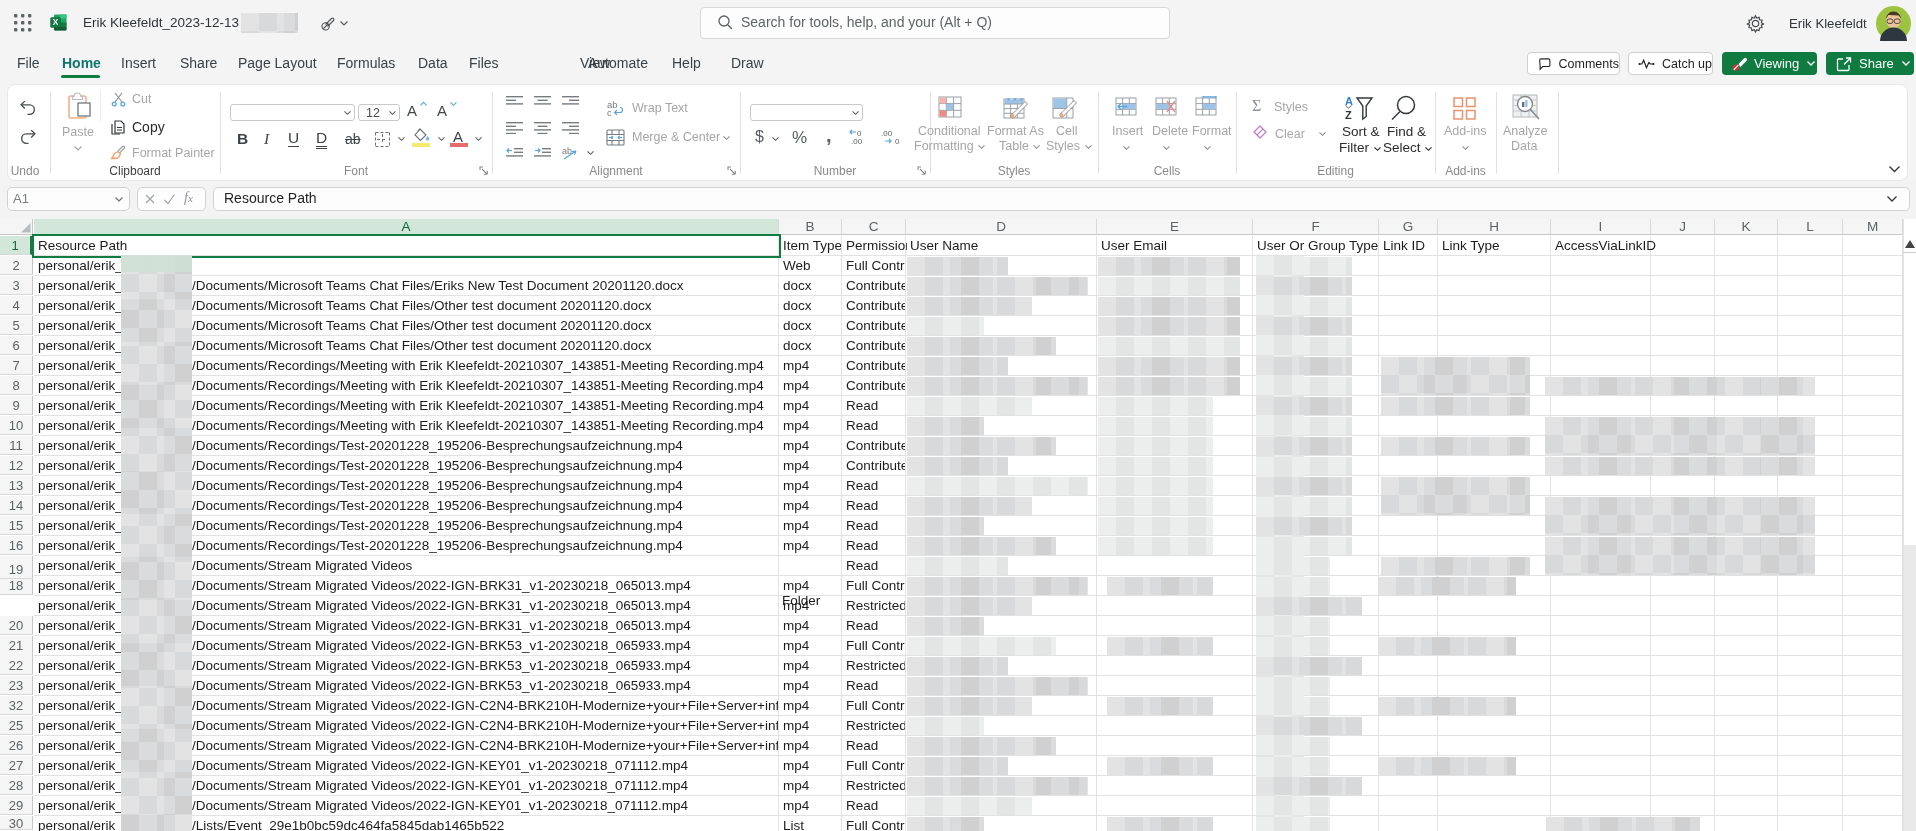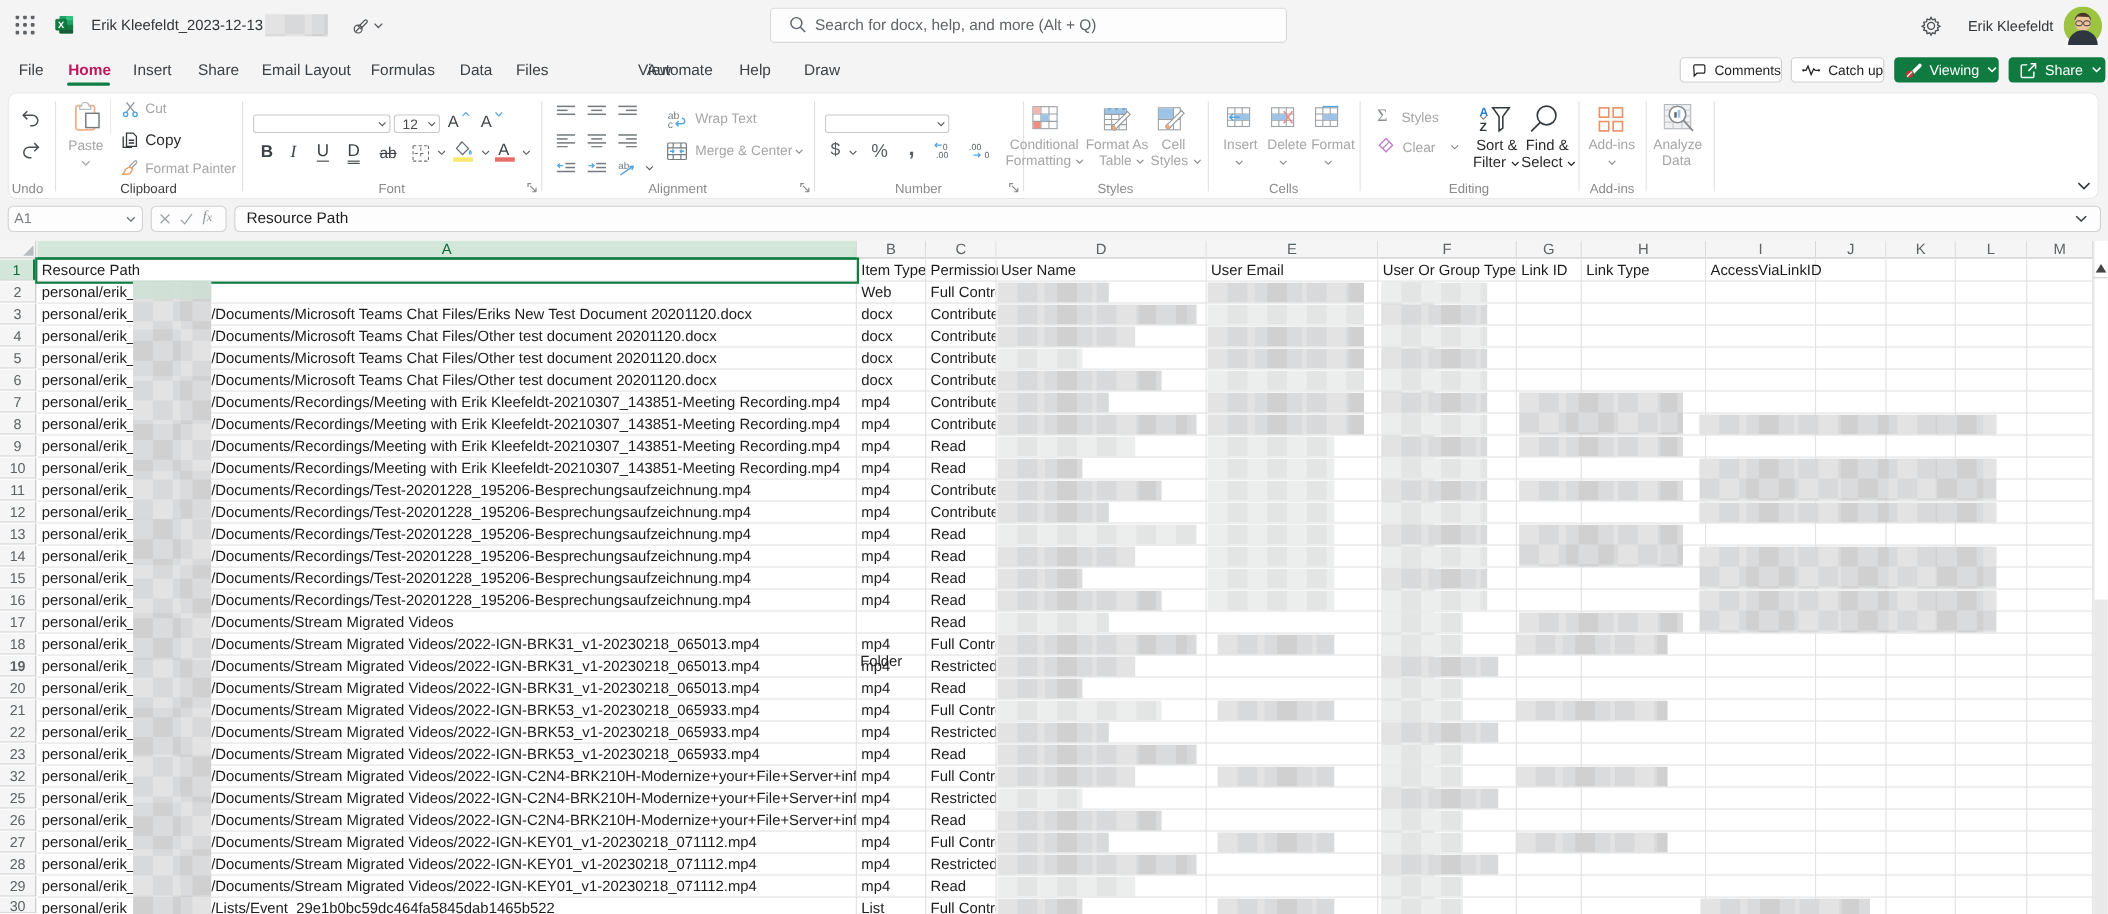--- a/index.html
+++ b/index.html
@@ -58,40 +58,40 @@
       <path d="M3.2 13.9 L8.1 9"></path>
 </svg>
 <svg class="abs" style="left:339px;top:20px" width="10" height="7" viewBox="0 0 10 7" fill="none" stroke="#55595e" stroke-width="1.2">
       <path d="M1.5 1.5 L5 5 L8.5 1.5"></path>
     </svg>
 <div class="abs" style="left:700px;top:7px;width:470px;height:32px;background:#fdfdfd;border:1px solid #d9d9d9;border-radius:4px;"></div>
 <svg class="abs" style="left:717px;top:14px" width="17" height="17" viewBox="0 0 17 17" fill="none" stroke="#5c6166" stroke-width="1.3">
       <circle cx="7" cy="7" r="5"></circle>
       <path d="M10.7 10.7 L15 15"></path>
     </svg>
-<div class="abs" style="left:741px;top:14px;font-size:14px;color:#5f6468;">Search for docx, help, and more (Alt + Q)</div>
+<div class="abs" style="left:741px;top:14px;font-size:14px;color:#5f6468;">Search for tools, help, and your (Alt + Q)</div>
 <svg class="abs" style="left:1746px;top:14px" width="19" height="19" viewBox="0 0 19 19" fill="none" stroke="#484d52" stroke-width="1.2">
 <circle cx="9.5" cy="9.5" r="3.2"></circle>
 <path d="M9.5 1.8 l1.2 2.2 2.4-.7 .5 2.5 2.5 .5 -.7 2.4 2.2 1.2 -2.2 1.2 .7 2.4 -2.5 .5 -.5 2.5 -2.4 -.7 -1.2 2.2 -1.2 -2.2 -2.4 .7 -.5 -2.5 -2.5 -.5 .7 -2.4 -2.2 -1.2 2.2 -1.2 -.7 -2.4 2.5 -.5 .5 -2.5 2.4 .7 z"></path>
 </svg>
 <div class="abs" style="left:1789px;top:16px;font-size:13.2px;color:#32373c;">Erik Kleefeldt</div>
 <svg class="abs" style="left:1876px;top:6px" width="35" height="35" viewBox="0 0 35 35">
 <circle cx="17.5" cy="17.5" r="17.5" fill="#9dc440"></circle>
 <circle cx="17.5" cy="14.5" r="7.5" fill="#edc39c"></circle>
 <path d="M10 13 a7.5 7.5 0 0 1 15 0 l-2.2-3.5 -10.5-.4 z" fill="#4a3728"></path>
 <rect x="11" y="13" width="6" height="4.4" rx="2" fill="none" stroke="#3a3a3a" stroke-width=".9"></rect>
 <rect x="18.2" y="13" width="6" height="4.4" rx="2" fill="none" stroke="#3a3a3a" stroke-width=".9"></rect>
 <path d="M4 35 a13.5 13.5 0 0 1 27 0 z" fill="#2e3740"></path>
 </svg>
 </div>
 <div class="tab" style="left:17px;top:48px;">File</div>
-<div class="tab" style="left:62px;top:48px;font-weight:bold;color:#be185d;">Home</div>
+<div class="tab" style="left:62px;top:48px;font-weight:bold;color:#0f766e;">Home</div>
 <div class="tab" style="left:121px;top:48px;">Insert</div>
 <div class="tab" style="left:180px;top:48px;">Share</div>
-<div class="tab" style="left:238px;top:48px;">Email Layout</div>
+<div class="tab" style="left:238px;top:48px;">Page Layout</div>
 <div class="tab" style="left:337px;top:48px;">Formulas</div>
 <div class="tab" style="left:418px;top:48px;">Data</div>
 <div class="tab" style="left:469px;top:48px;">Files</div>
 <div class="tab" style="left:540px;top:48px;margin-left:40px;">View</div>
 <div class="tab" style="left:588px;top:48px;">Automate</div>
 <div class="tab" style="left:672px;top:48px;">Help</div>
 <div class="tab" style="left:731px;top:48px;">Draw</div>
 <div class="abs" style="left:61px;top:75px;width:39px;height:3px;background:#107C41;border-radius:2px;"></div>
 <div class="btn" style="left:1527px;width:93px;font-size:12.5px;">
 <svg style="margin:0 7px 0 10px" width="16" height="16" viewBox="0 0 16 16" fill="none" stroke="#242424" stroke-width="1.3">
@@ -485,21 +485,21 @@
 <div class="rowh" style="top:396px;height:19px;"><span style="line-height:19px">9</span></div>
 <div class="rowh" style="top:416px;height:19px;"><span style="line-height:19px">10</span></div>
 <div class="rowh" style="top:436px;height:19px;"><span style="line-height:19px">11</span></div>
 <div class="rowh" style="top:456px;height:19px;"><span style="line-height:19px">12</span></div>
 <div class="rowh" style="top:476px;height:19px;"><span style="line-height:19px">13</span></div>
 <div class="rowh" style="top:496px;height:19px;"><span style="line-height:19px">14</span></div>
 <div class="rowh" style="top:516px;height:19px;"><span style="line-height:19px">15</span></div>
 <div class="rowh" style="top:536px;height:19px;"><span style="line-height:19px">16</span></div>
 <div class="rowh" style="top:556px;height:19px;"><span style="line-height:19px">17</span></div>
 <div class="rowh" style="top:576px;height:19px;"><span style="line-height:19px">18</span></div>
-<div class="rowh" style="top:596px;height:19px;font-weight:bold;"><span style="line-height:19px">19</span></div>
+<div class="rowh" style="top:560px;height:19px;"><span style="line-height:19px">19</span></div>
 <div class="rowh" style="top:616px;height:19px;"><span style="line-height:19px">20</span></div>
 <div class="rowh" style="top:636px;height:30px;"><span style="line-height:19px">21</span></div>
 <div class="rowh" style="top:656px;height:19px;"><span style="line-height:19px">22</span></div>
 <div class="rowh" style="top:676px;height:19px;"><span style="line-height:19px">23</span></div>
 <div class="rowh" style="top:696px;height:19px;"><span style="line-height:19px">32</span></div>
 <div class="rowh" style="top:716px;height:19px;"><span style="line-height:19px">25</span></div>
 <div class="rowh" style="top:736px;height:19px;"><span style="line-height:19px">26</span></div>
 <div class="rowh" style="top:756px;height:19px;"><span style="line-height:19px">27</span></div>
 <div class="rowh" style="top:776px;height:19px;"><span style="line-height:19px">28</span></div>
 <div class="rowh" style="top:796px;height:19px;"><span style="line-height:19px">29</span></div>

